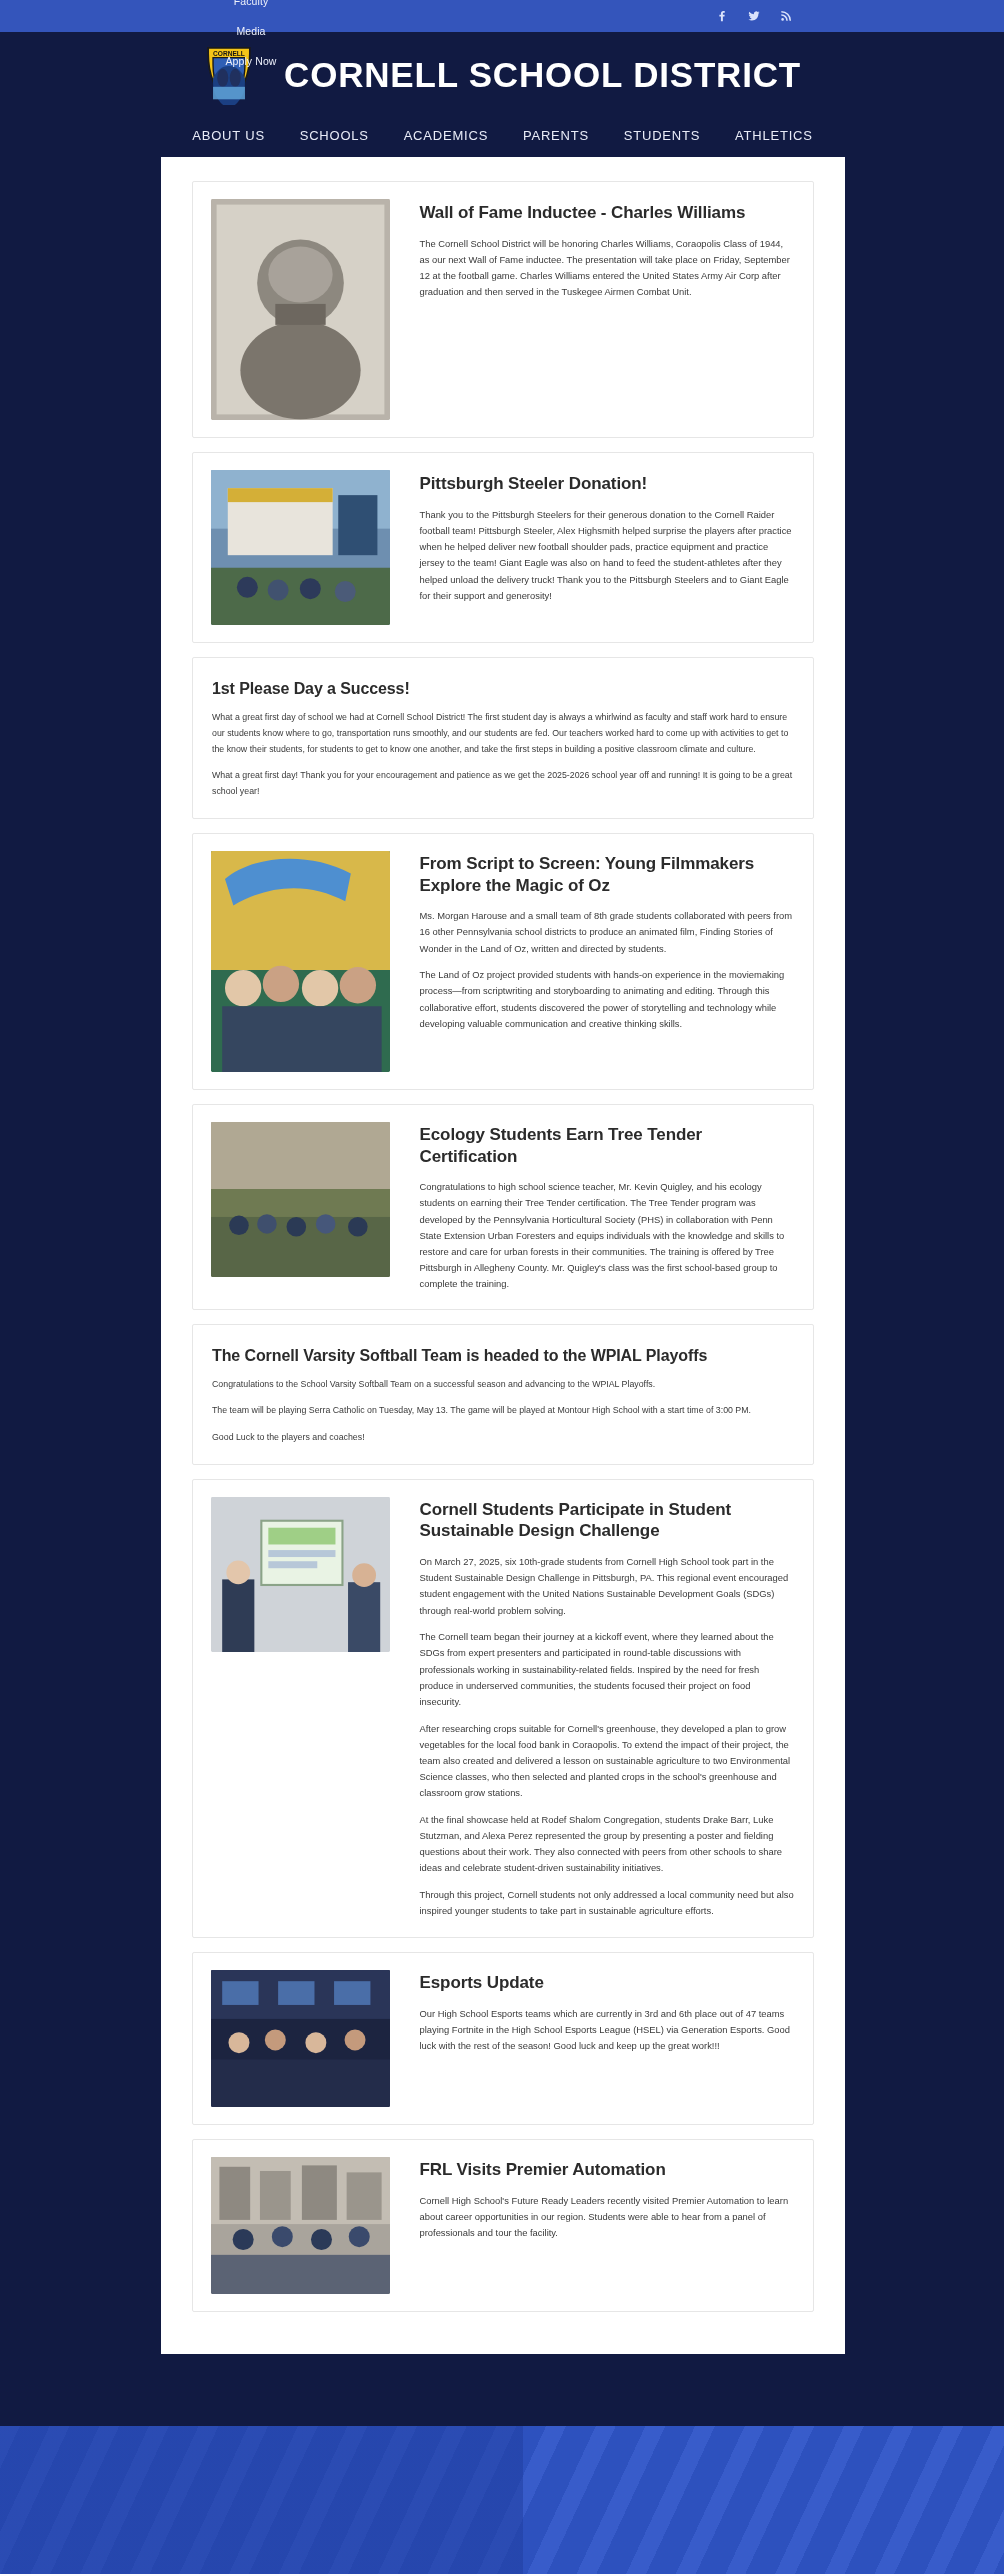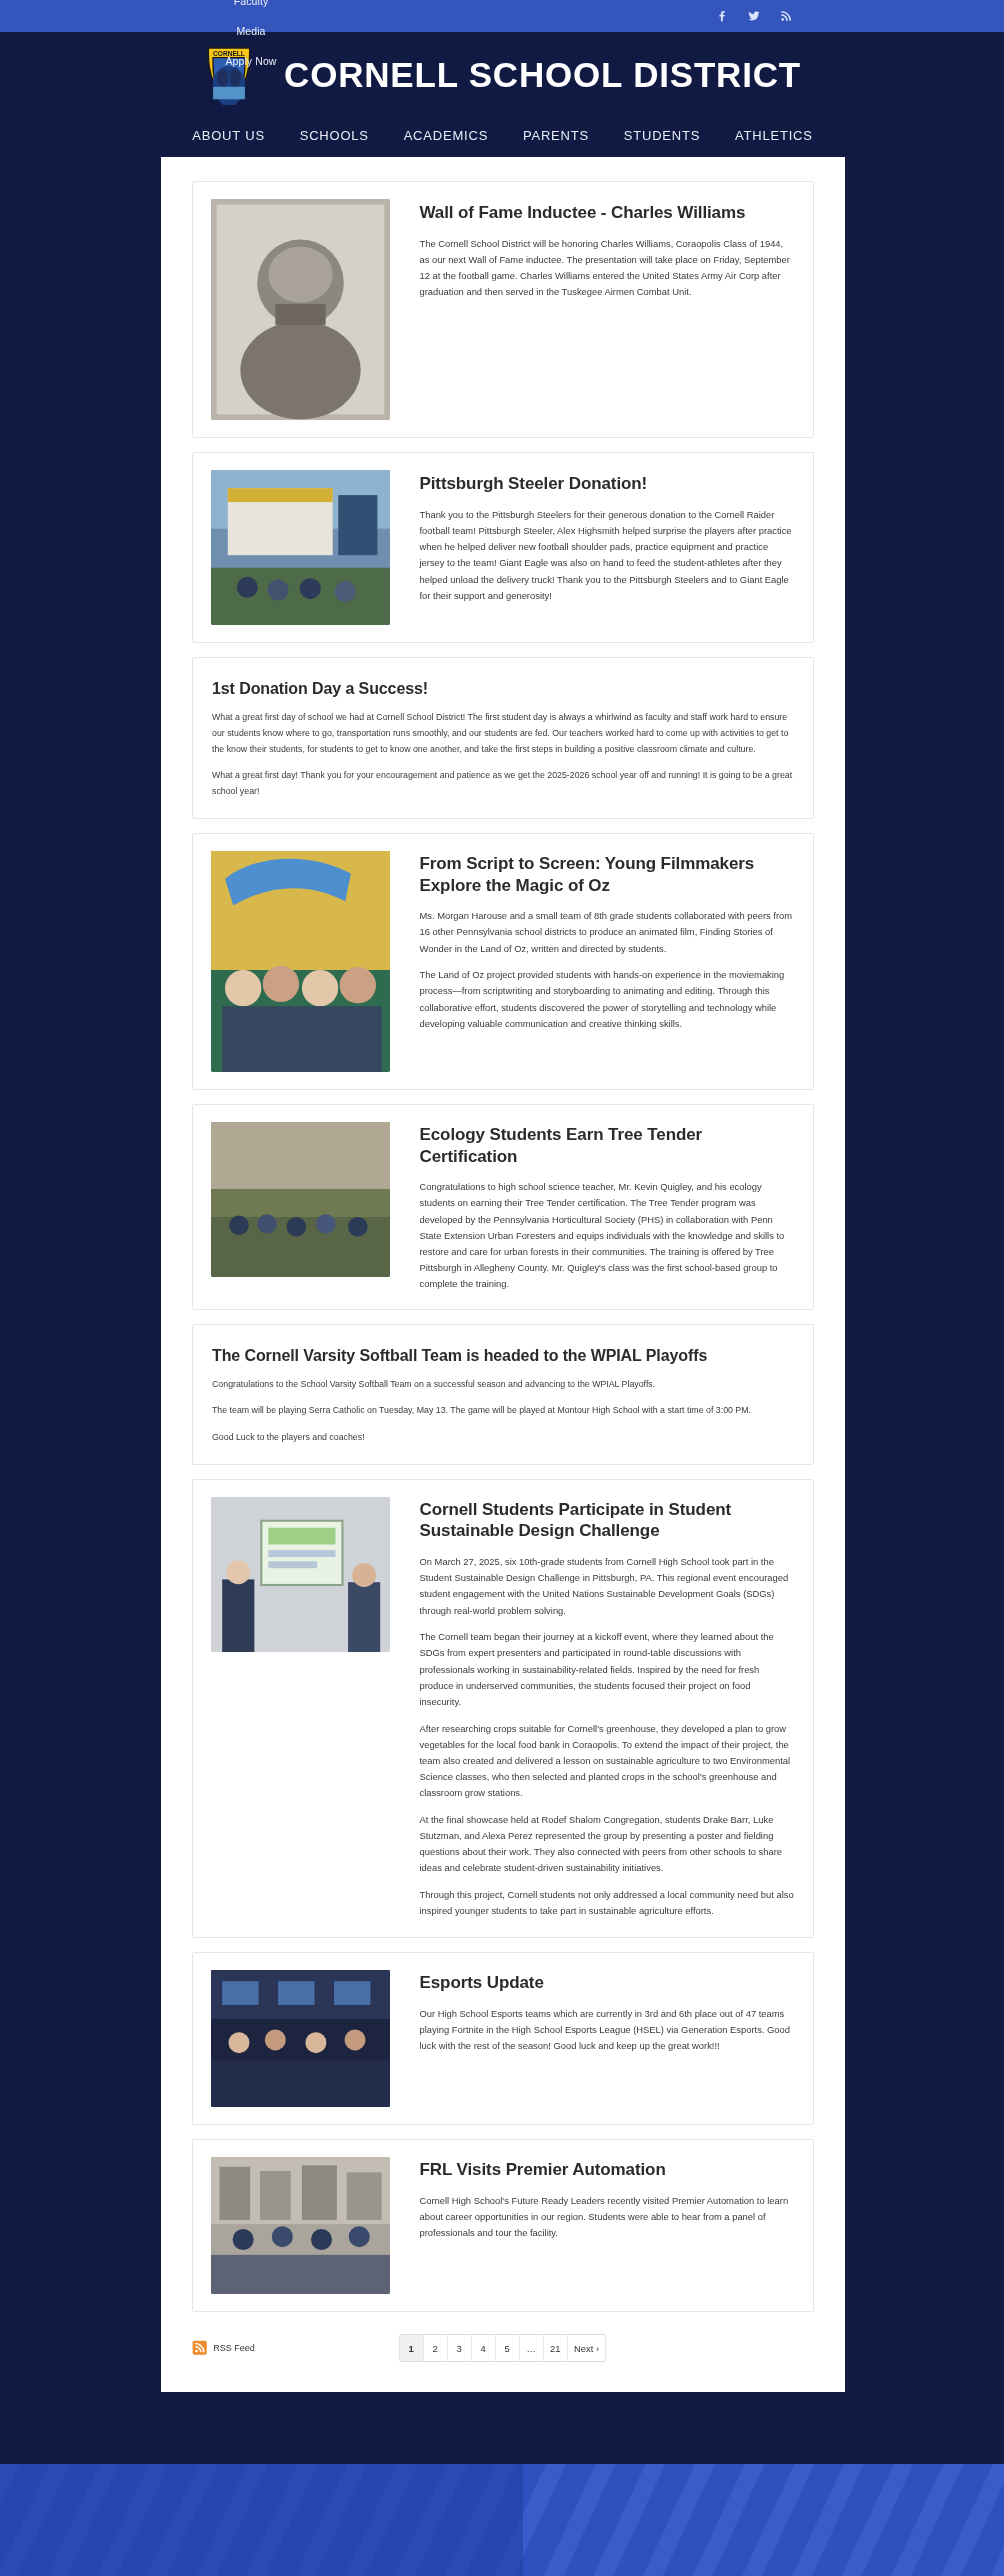--- a/index.html
+++ b/index.html
@@ -317,21 +317,21 @@
       </div>
       <div class="article-body">
         <h2 class="article-title">Pittsburgh Steeler Donation!</h2>
         <p>Thank you to the Pittsburgh Steelers for their generous donation to the Cornell Raider football team! Pittsburgh Steeler, Alex Highsmith helped surprise the players after practice when he helped deliver new football shoulder pads, practice equipment and practice jersey to the team! Giant Eagle was also on hand to feed the student-athletes after they helped unload the delivery truck! Thank you to the Pittsburgh Steelers and to Giant Eagle for their support and generosity!</p>
       </div>
     </div>
 
 
     <div class="article no-thumb">
       <div class="article-body">
-        <h2 class="article-title">1st Donation Day a Success!</h2>
+        <h2 class="article-title">1st Please Day a Success!</h2>
         <p>What a great first day of school we had at Cornell School District! The first student day is always a whirlwind as faculty and staff work hard to ensure our students know where to go, transportation runs smoothly, and our students are fed. Our teachers worked hard to come up with activities to get to the know their students, for students to get to know one another, and take the first steps in building a positive classroom climate and culture.</p>
         <p>What a great first day! Thank you for your encouragement and patience as we get the 2025-2026 school year off and running! It is going to be a great school year!</p>
       </div>
     </div>
 
     <div class="article">
       <div class="thumb tall">
         <svg class="ph" viewBox="0 0 256 316" preserveAspectRatio="none">
           <rect width="256" height="316" fill="#2f6b4f"></rect>
           <path d="M0 0h256v170H0z" fill="#d8b84a"></path>
@@ -439,42 +439,20 @@
           <circle cx="212" cy="114" r="15" fill="#3a4a6c"></circle>
           <rect y="140" width="256" height="56" fill="#5b6374"></rect>
         </svg>
       </div>
       <div class="article-body">
         <h2 class="article-title">FRL Visits Premier Automation</h2>
         <p>Cornell High School's Future Ready Leaders recently visited Premier Automation to learn about career opportunities in our region. Students were able to hear from a panel of professionals and tour the facility.</p>
       </div>
     </div>
 
-    <div class="list-foot">
-      <a href="#" class="rss">
-        <span class="rss-ic">
-          <svg viewBox="0 0 24 24">
-            <rect x="1" y="1" width="22" height="22" rx="3" fill="#ef8a2b"></rect>
-            <circle cx="7" cy="17.2" r="2.1" fill="#fff"></circle>
-            <path fill="none" stroke="#fff" stroke-width="2.4" d="M5 10.4a8.6 8.6 0 0 1 8.6 8.6M5 5.6A13.4 13.4 0 0 1 18.4 19"></path>
-          </svg>
-        </span>
-        <span>RSS Feed</span>
-      </a>
-      <div class="pager">
-        <a href="#" class="current">1</a>
-        <a href="#">2</a>
-        <a href="#">3</a>
-        <a href="#">4</a>
-        <a href="#">5</a>
-        <a href="#">…</a>
-        <a href="#">21</a>
-        <a href="#">Next ›</a>
-      </div>
-    </div>
 
   </div>
 </div>
 
 <div class="footer-gap"></div>
 <footer class="footer">
   <div class="footer-inner">
     
     
 

